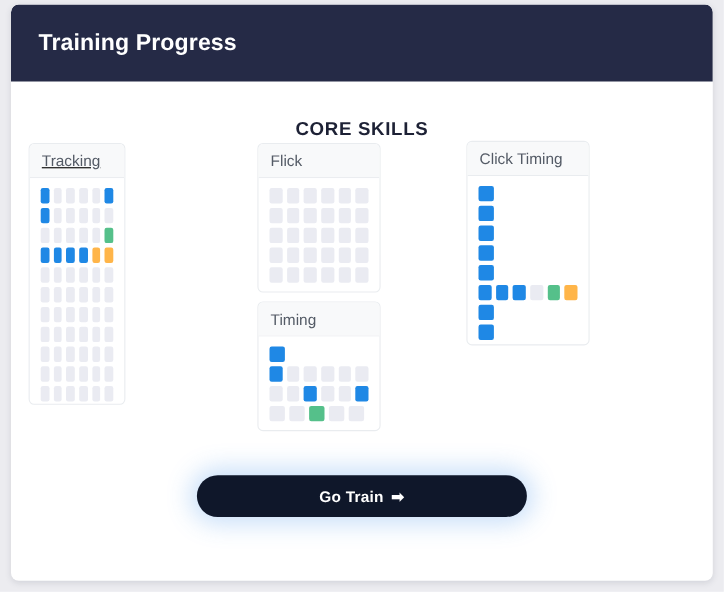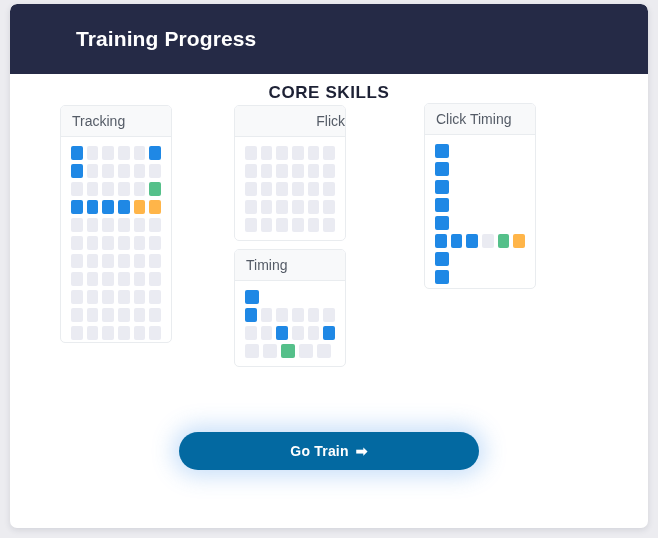--- a/index.html
+++ b/index.html
@@ -32,34 +32,33 @@
     display: flex;
     align-items: center;
     padding: 0 0 0 25px;
     box-sizing: border-box;
   }
   .app-title {
     color: #ffffff;
     font-size: 21px;
     font-weight: bold;
     letter-spacing: 0.1px;
-    margin-left: 41px;
   }
   .app-body {
     position: relative;
     height: 454px;
   }
   .section-title {
     text-align: center;
     font-size: 17px;
     font-weight: bold;
     color: #1d2135;
     letter-spacing: 0.6px;
     margin: 0;
-    padding-top: 9px;
+    padding-top: 34px;
   }
   .panels {
     position: relative;
     height: 300px;
   }
   .panel {
     position: absolute;
     background: #ffffff;
     border: 1px solid #e9ecef;
     border-radius: 5px;
@@ -87,39 +86,39 @@
     border-radius: 2px;
     margin-right: 4px;
     background: #eaebf2;
   }
   .cell:last-child { margin-right: 0; }
   .cell.blue   { background: #1f88e5; }
   .cell.green  { background: #55c08a; }
   .cell.orange { background: #ffb549; }
 
   
-  .panel-tracking    { left: 50px;  top: 2px;   width: 112px; height: 238px; }
-  .panel-flick       { left: 224px; top: 2px;   width: 112px; height: 136px; text-align: right; }
+  .panel-tracking    { left: 16px;  top: 2px;   width: 88px; height: 238px; text-decoration: underline; }
+  .panel-flick       { left: 224px; top: 2px;   width: 112px; height: 136px; }
   .panel-speed       { left: 224px; top: 146px; width: 112px; height: 118px; }
   .panel-clicktiming { left: 414px; top: 0;   width: 112px; height: 186px; }
 
   .cta-wrap {
     position: absolute;
     left: 0;
     right: 0;
     top: 358px;
     display: flex;
     justify-content: center;
   }
   .cta-button {
     width: 300px;
     height: 38px;
     border: none;
     border-radius: 19px;
-    background: #0369a1;
+    background: #0f172a;
     color: #ffffff;
     font-family: "Liberation Sans", sans-serif;
     font-size: 14px;
     font-weight: bold;
     letter-spacing: 0.2px;
     cursor: pointer;
     box-shadow: 0 0 22px 6px rgba(56,140,235,0.28);
     display: flex;
     align-items: center;
     justify-content: center;

